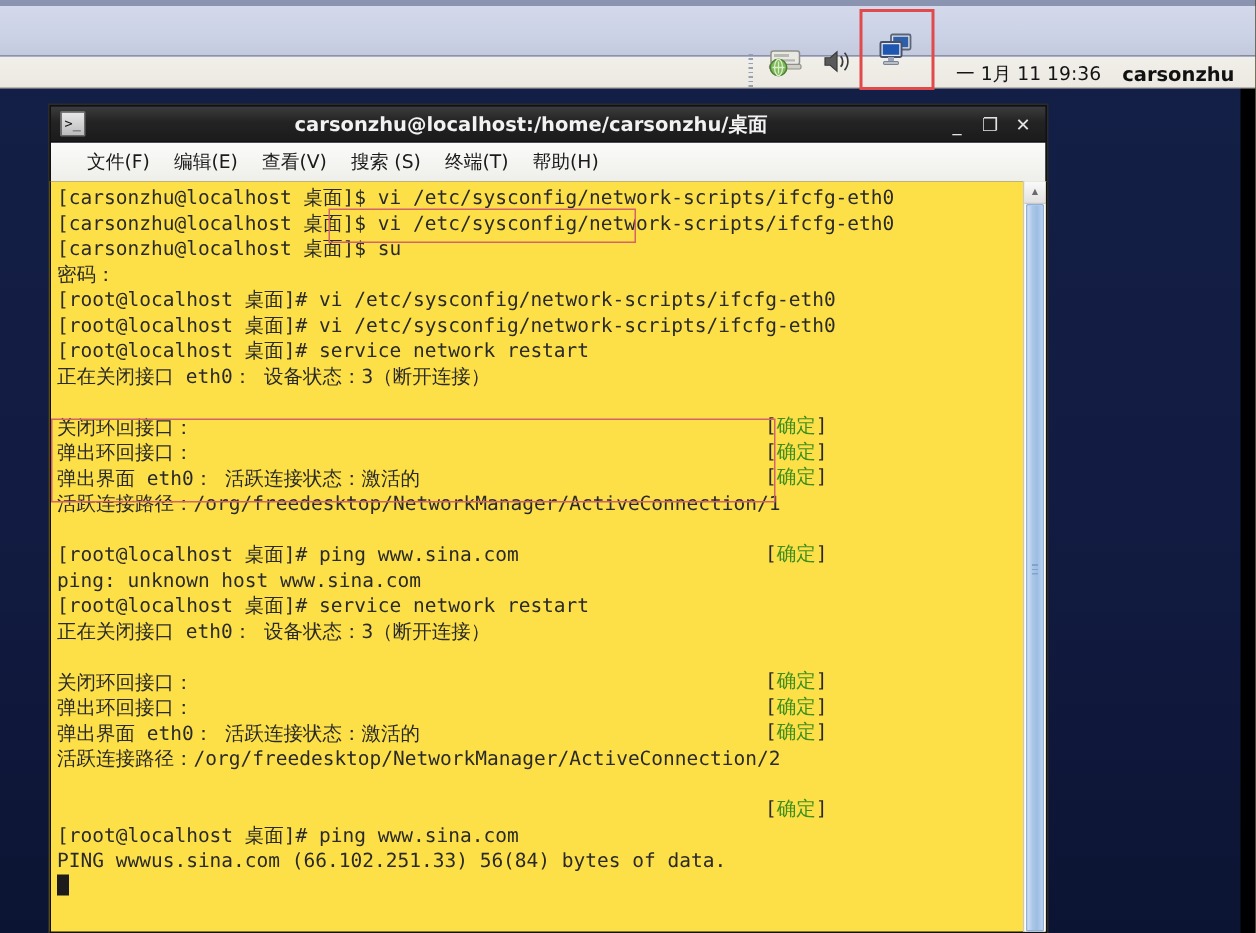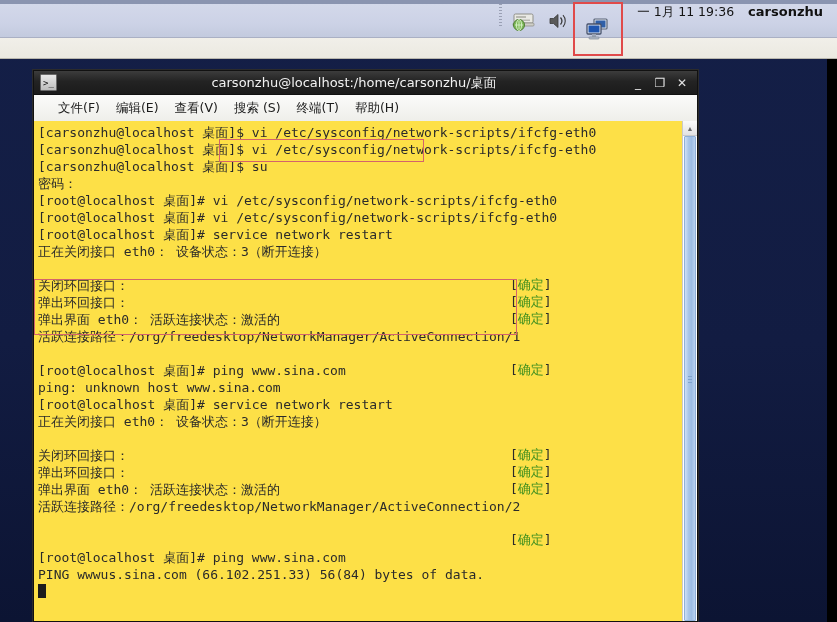--- a/index.html
+++ b/index.html
@@ -27,21 +27,21 @@
     background:linear-gradient(180deg,#d3d8ea 0%,#ccd2e6 60%,#c3cade 100%);
     border-bottom:1px solid #aab0c4;
   }
   #panel-lower{
     position:absolute;left:0;top:38px;width:837px;height:20px;
     background:linear-gradient(180deg,#f1efe9 0%,#ebe9e1 100%);
     border-bottom:1px solid #b9b7ae;
   }
   #tray{
     position:absolute;right:8px;top:4px;height:54px;
-    display:flex;align-items:flex-start;gap:0px;
+    display:flex;align-items:flex-end;gap:0px;
   }
   .tray-sep{
     width:3px;height:22px;margin-right:5px;
     background:repeating-linear-gradient(180deg,#9aa0b4 0 1px,transparent 1px 3px);
   }
   .tray-icon{
     width:34px;height:34px;display:flex;align-items:center;justify-content:center;
     position:relative;
   }
   .tray-icon.highlighted{
@@ -73,21 +73,21 @@
   #title-icon{
     width:17px;height:17px;margin-left:6px;
     background:linear-gradient(180deg,#e8e8e8,#bdbdbd);
     border:1px solid #6a6a6a;border-radius:1px;
     display:flex;align-items:center;justify-content:center;
     font-family:"DejaVu Sans Mono", monospace;font-size:9px;color:#111;
     box-sizing:border-box;
   }
   #title-text{
     flex:1;text-align:center;color:#f2f2f2;
-    font-family:"DejaVu Sans", sans-serif;font-size:13px;font-weight:normal;
+    font-family:"DejaVu Sans", sans-serif;font-size:13px;font-weight:bold;
     margin-left:-16px;white-space:nowrap;overflow:hidden;padding-left:39px;
   }
   .wbtn{
     width:20px;height:20px;display:flex;align-items:center;justify-content:center;
     color:#e3e3e3;font-family:"DejaVu Sans", sans-serif;font-size:12px;
   }
   #wbtn-group{display:flex;align-items:center;margin-right:5px;gap:2px;}
   #menubar{
     height:26px;width:100%;
     background:linear-gradient(180deg,#fbfbfa 0%,#eeeeea 100%);

